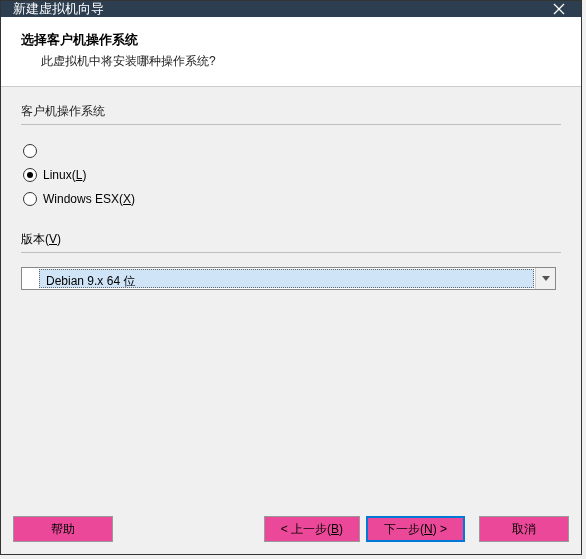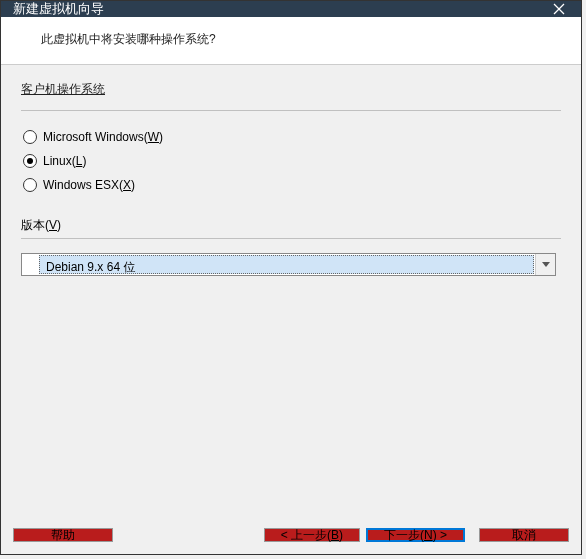--- a/index.html
+++ b/index.html
@@ -61,22 +61,21 @@
       font-size: 12px;
       margin-left: 20px;
       color: #222;
     }
     .content {
       padding: 16px 20px 10px 20px;
     }
     .group-label {
       font-size: 12px;
       color: #222;
-      margin-bottom: 12px;
-      text-decoration: underline;
+      margin-bottom: 4px;
     }
     .group-divider {
       height: 1px;
       background: #c0c0c0;
       margin-bottom: 14px;
     }
     .radio-group {
       margin-left: 2px;
       margin-bottom: 20px;
     }
@@ -150,23 +149,23 @@
     .button-bar {
       position: absolute;
       bottom: 12px;
       left: 0;
       right: 0;
       padding: 0 12px;
       display: flex;
       align-items: center;
     }
     .btn {
-      height: 14px;
+      height: 26px;
       border: 1px solid #999;
-      background: #b91c1c;
+      background: #ec4899;
       font-size: 12px;
       cursor: pointer;
       display: flex;
       align-items: center;
       justify-content: center;
       padding: 0 16px;
       min-width: 90px;
     }
     .btn-primary {
       border: 2px solid #0078d7;
@@ -192,31 +191,31 @@
     <span class="titlebar-text">新建虚拟机向导</span>
     <div class="close-btn">
       <svg viewBox="0 0 12 12">
         <line x1="1" y1="1" x2="11" y2="11" stroke="#fff" stroke-width="1.2"></line>
         <line x1="11" y1="1" x2="1" y2="11" stroke="#fff" stroke-width="1.2"></line>
       </svg>
     </div>
   </div>
 
   <div class="header-section">
+    <div class="header-title">选择客户机操作系统</div>
     <div class="header-subtitle">此虚拟机中将安装哪种操作系统?</div>
   </div>
 
   <div class="content">
     <div class="group-label">客户机操作系统</div>
     <div class="group-divider"></div>
 
     <div class="radio-group">
       <div class="radio-row">
         <span class="radio-circle"></span>
-        <span class="radio-label"><span>Microsoft Windows(</span><span class="mnemonic">W</span><span>)</span></span>
       </div>
       <div class="radio-row selected">
         <span class="radio-circle">
             <span class="radio-dot"></span>
           </span>
         <span class="radio-label"><span>Linux(</span><span class="mnemonic">L</span><span>)</span></span>
       </div>
       <div class="radio-row">
         <span class="radio-circle"></span>
         <span class="radio-label"><span>Windows ESX(</span><span class="mnemonic">X</span><span>)</span></span>

